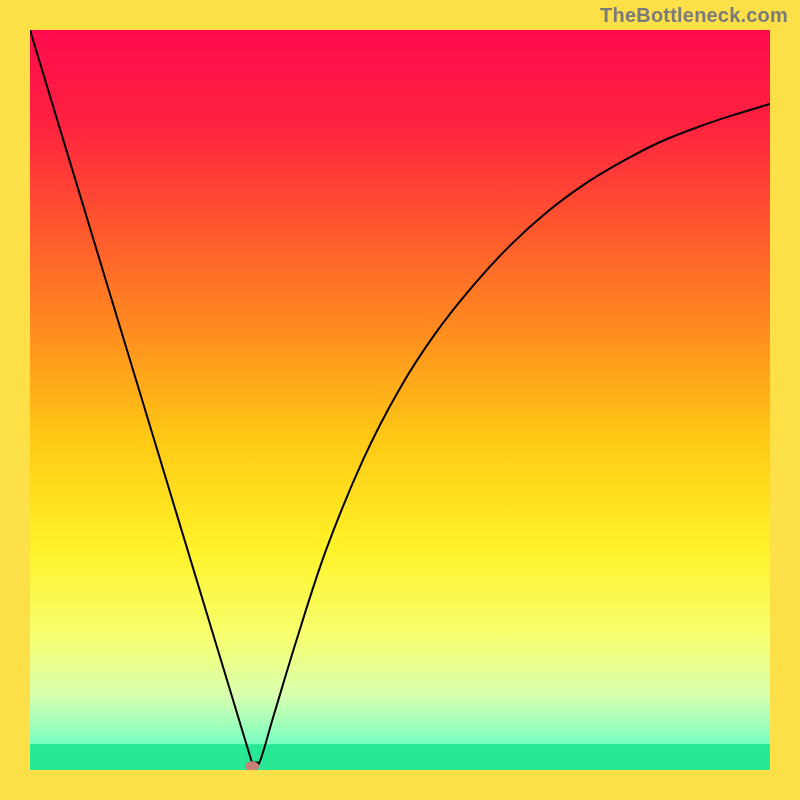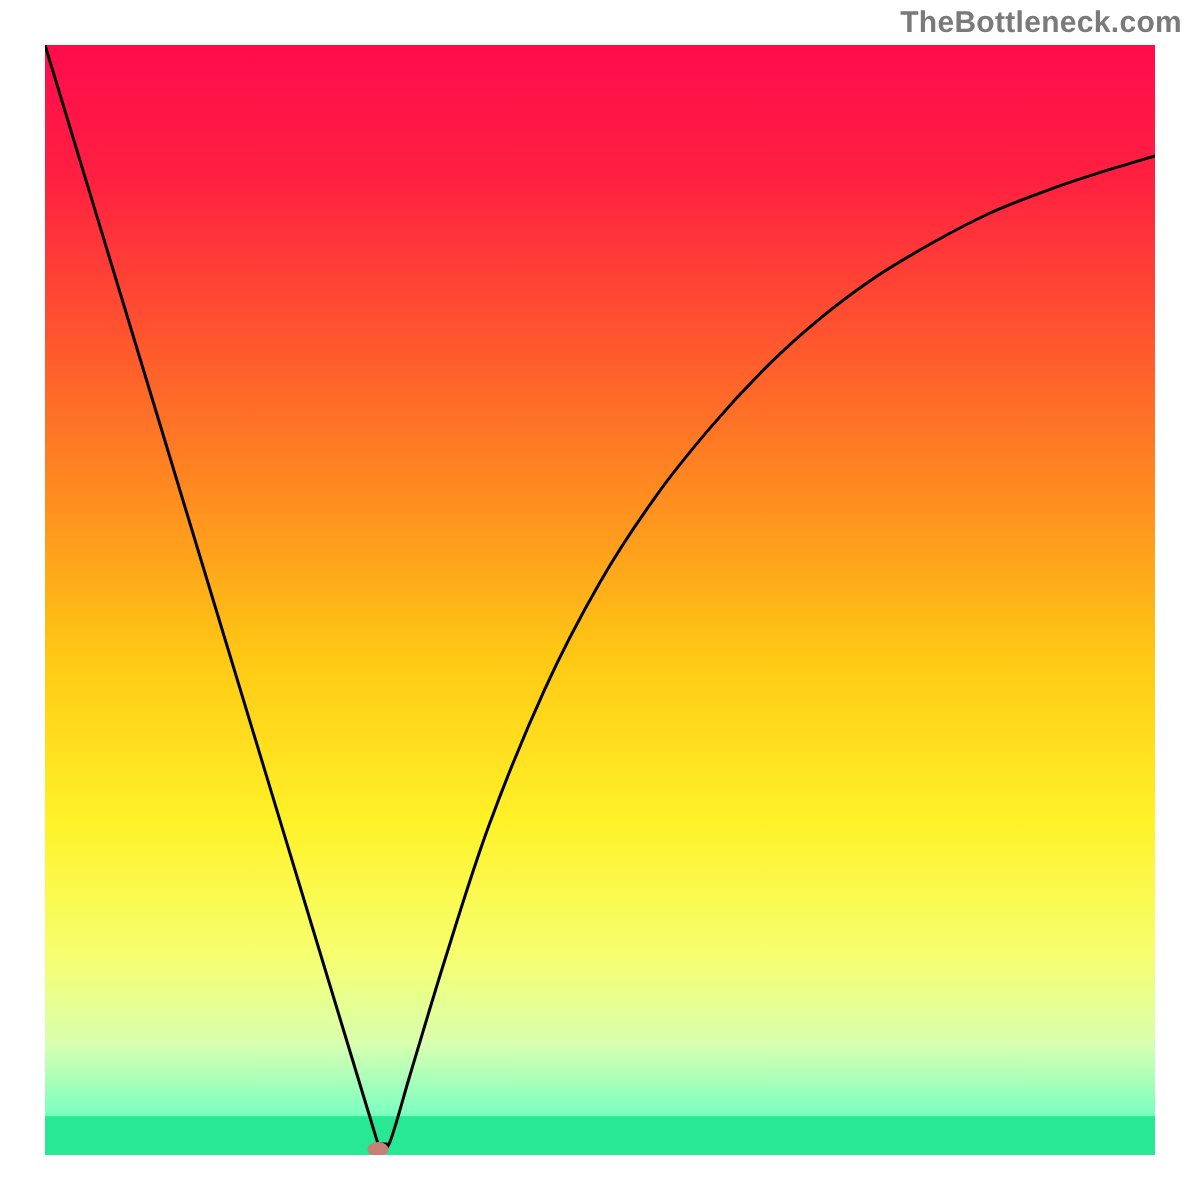--- a/index.html
+++ b/index.html
@@ -8,21 +8,21 @@
     width: 800px;
     height: 800px;
     overflow: hidden;
     background: #000;
     font-family: Arial, Helvetica, sans-serif;
   }
   .frame {
     position: relative;
     width: 800px;
     height: 800px;
-    background: #ffffff;
+    background: #fde047;
   }
   .plot-area {
     position: absolute;
     left: 30px;
     top: 30px;
     width: 740px;
     height: 740px;
   }
   .watermark {
     position: absolute;

